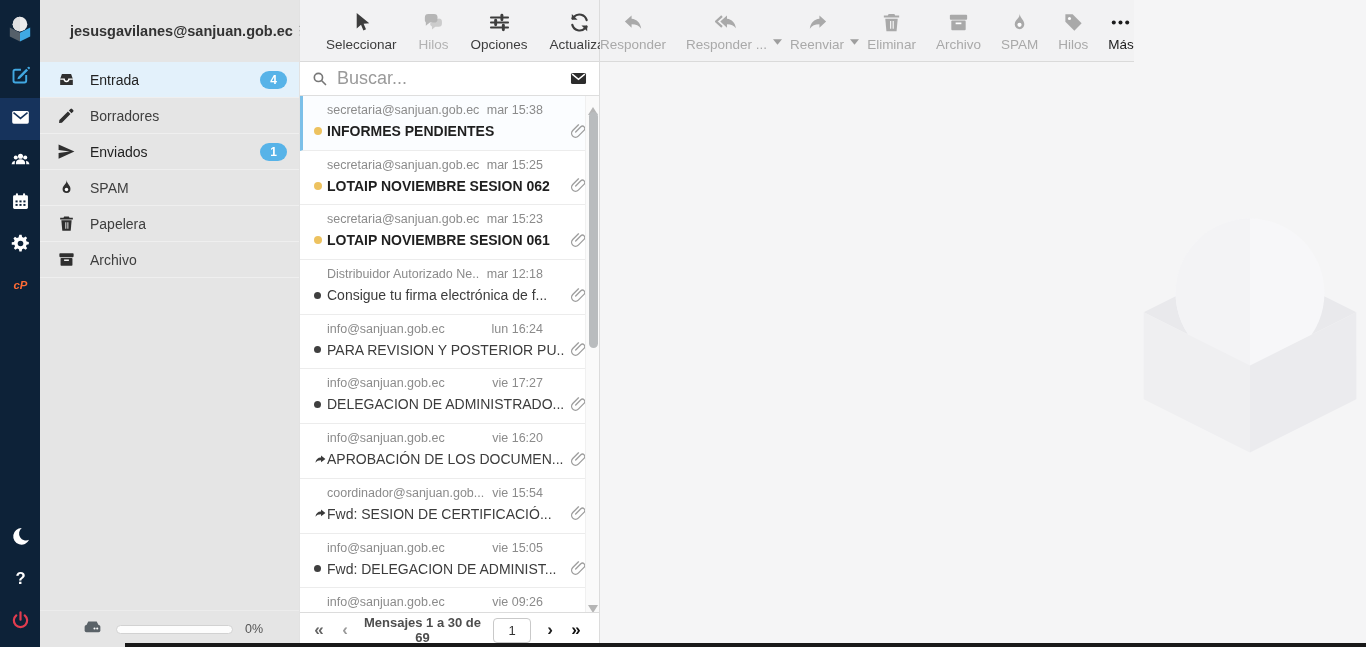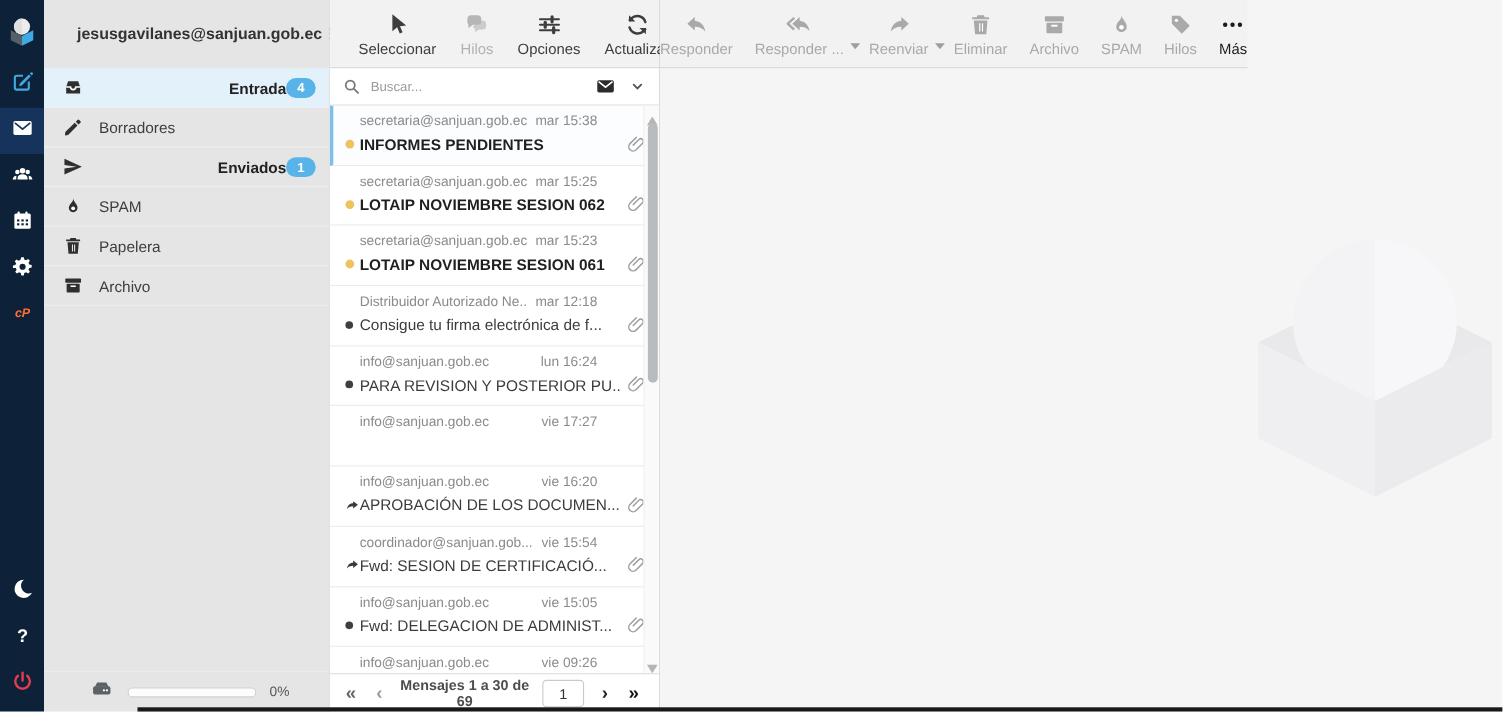--- a/index.html
+++ b/index.html
@@ -25,21 +25,21 @@
   .acct-email { font-size:14.5px; font-weight:bold; color:#333; flex:1; white-space:nowrap; }
   .acct-menu { width:20px; display:flex; justify-content:center; cursor:pointer; }
   .acct-menu svg { width:16px; height:16px; color:#444; }
   .folders { flex:1; }
   .folder { height:36px; display:flex; align-items:center; padding:0 12px 0 17px;
             border-bottom:1px solid #efefef; cursor:pointer; }
   .folder.active { background:#e3f1fb; }
   .folder .ficon { width:19px; height:19px; margin-right:14px; flex:none; }
   .folder .ficon svg { width:19px; height:19px; color:#2f2f2f; }
   .folder .flabel { font-size:14px; color:#3e3e3e; flex:1; }
-  .folder.bold .flabel { font-weight:bold; color:#222;text-align:right; }
+  .folder.bold .flabel { font-weight:normal; color:#222; }
   .badge { background:#57b3e8; color:#fff; font-size:12px; font-weight:bold;
            border-radius:10px; padding:2px 10px; min-width:18px; text-align:center; }
   .quota { height:37px; border-top:1px solid #ececec; display:flex; align-items:center;
            padding-left:42px; }
   .quota svg { width:21px; height:21px; color:#5a6268; }
   .quota-track { width:117px; height:9px; border:1px solid #d2d2d2; border-radius:5px;
                  background:#fdfdfd; margin-left:13px; }
   .quota-label { font-size:12.5px; color:#555; margin-left:12px; }
 
   
@@ -52,21 +52,21 @@
   .tbtn .ticon svg { width:23px; height:23px; }
   .tbtn .tlabel { font-size:13.5px; margin-top:2px; white-space:nowrap; }
   .tbtn.disabled { color:#b2b2b2; cursor:default; }
   .caret { display:flex; align-items:center; margin:0 -12px 0 -14px; padding-top:14px; color:#9e9e9e; }
   .caret svg { width:9px; height:6px; }
 
   .searchrow { height:34px; border-bottom:1px solid #dedede; display:flex; align-items:center;
                padding:0 12px 0 11px; flex:none; }
   .searchrow .sicon { width:17px; height:17px; color:#777; flex:none; }
   .searchrow .sicon svg { width:17px; height:17px; }
-  .searchrow input { border:none; outline:none; flex:1; margin-left:9px; font-size:12px;
+  .searchrow input { border:none; outline:none; flex:1; margin-left:9px; font-size:18px;
                      color:#333; font-family:"Liberation Sans",sans-serif; background:transparent; }
   .searchrow input::placeholder { color:#9a9a9a; }
   .searchrow .fenv { width:19px; height:19px; color:#2c2c2c; margin-right:12px; cursor:pointer; }
   .searchrow .fenv svg { width:19px; height:19px; }
   .searchrow .fchev { width:15px; height:15px; color:#555; cursor:pointer; }
   .searchrow .fchev svg { width:15px; height:15px; }
 
   .msgs { flex:1; position:relative; overflow:hidden; }
   .msg { height:54.7px; border-bottom:1px solid #ececec; padding:0 8px 0 14px; cursor:pointer; }
   .msg.selected { border-left:3px solid #7cc0e8; padding-left:11px; background:#fbfdff; }
@@ -421,20 +421,31 @@
                   <path d="M8 12.6l7.3-7.3a3.4 3.4 0 0 1 4.8 4.8l-8.4 8.4a5.5 5.5 0 0 1-7.8-7.8l8.1-8.1"></path>
                 </svg>
               </span>
             </div>
           </div>
           <div class="msg" data-name="message-row">
             <div class="m1" data-name="message-meta-line">
               <span class="from" data-name="message-sender">info@sanjuan.gob.ec</span>
               <span class="time" data-name="message-time">vie 17:27</span>
             </div>
+            <div class="m2" data-name="message-subject-line">
+              <span class="marker" data-name="dot-dark-marker-icon">
+                <span class="dot dark"></span>
+              </span>
+              <span class="subject" data-name="message-subject">DELEGACION DE ADMINISTRADO...</span>
+              <span class="attach" data-name="paperclip-icon">
+                <svg viewBox="0 0 24 24" fill="none" stroke="currentColor" stroke-width="1.9" stroke-linecap="round">
+                  <path d="M8 12.6l7.3-7.3a3.4 3.4 0 0 1 4.8 4.8l-8.4 8.4a5.5 5.5 0 0 1-7.8-7.8l8.1-8.1"></path>
+                </svg>
+              </span>
+            </div>
           </div>
           <div class="msg" data-name="message-row">
             <div class="m1" data-name="message-meta-line">
               <span class="from" data-name="message-sender">info@sanjuan.gob.ec</span>
               <span class="time" data-name="message-time">vie 16:20</span>
             </div>
             <div class="m2" data-name="message-subject-line">
               <span class="marker" data-name="arrow-marker-icon">
                 <svg viewBox="0 0 24 24">
                   <path fill="currentColor" d="M13 8.5V4.8L21 11l-8 6.2v-3.7c-4.8 0-8.2 1.5-10.4 4.7.9-6.1 4.8-9.9 10.4-9.7z"></path>

